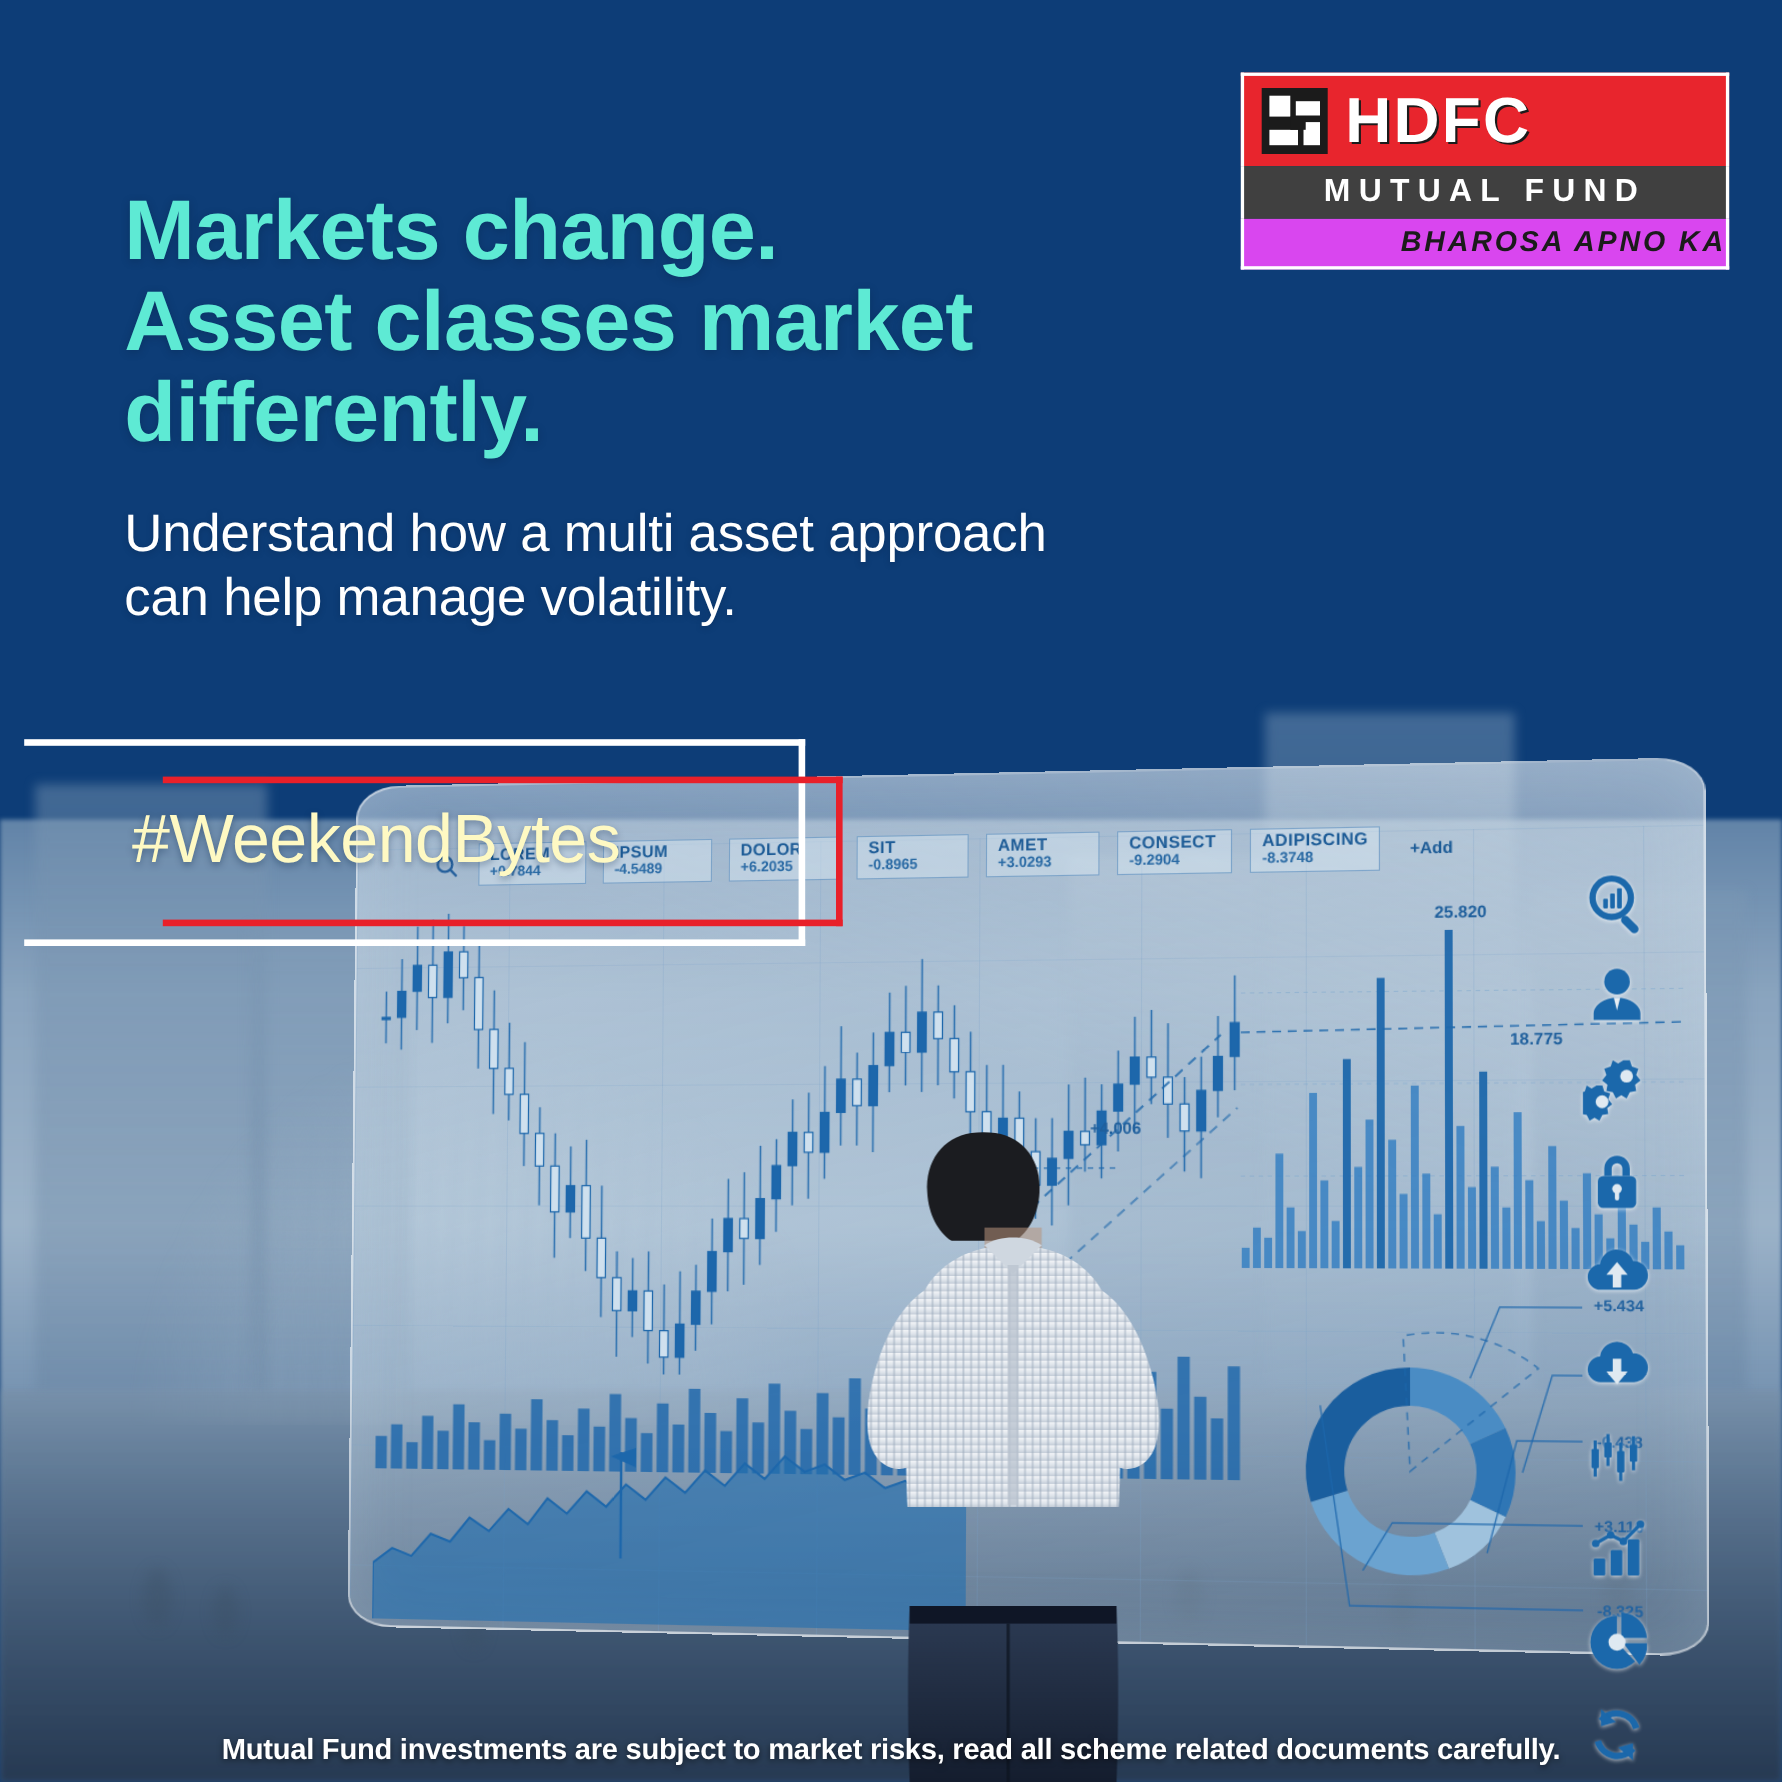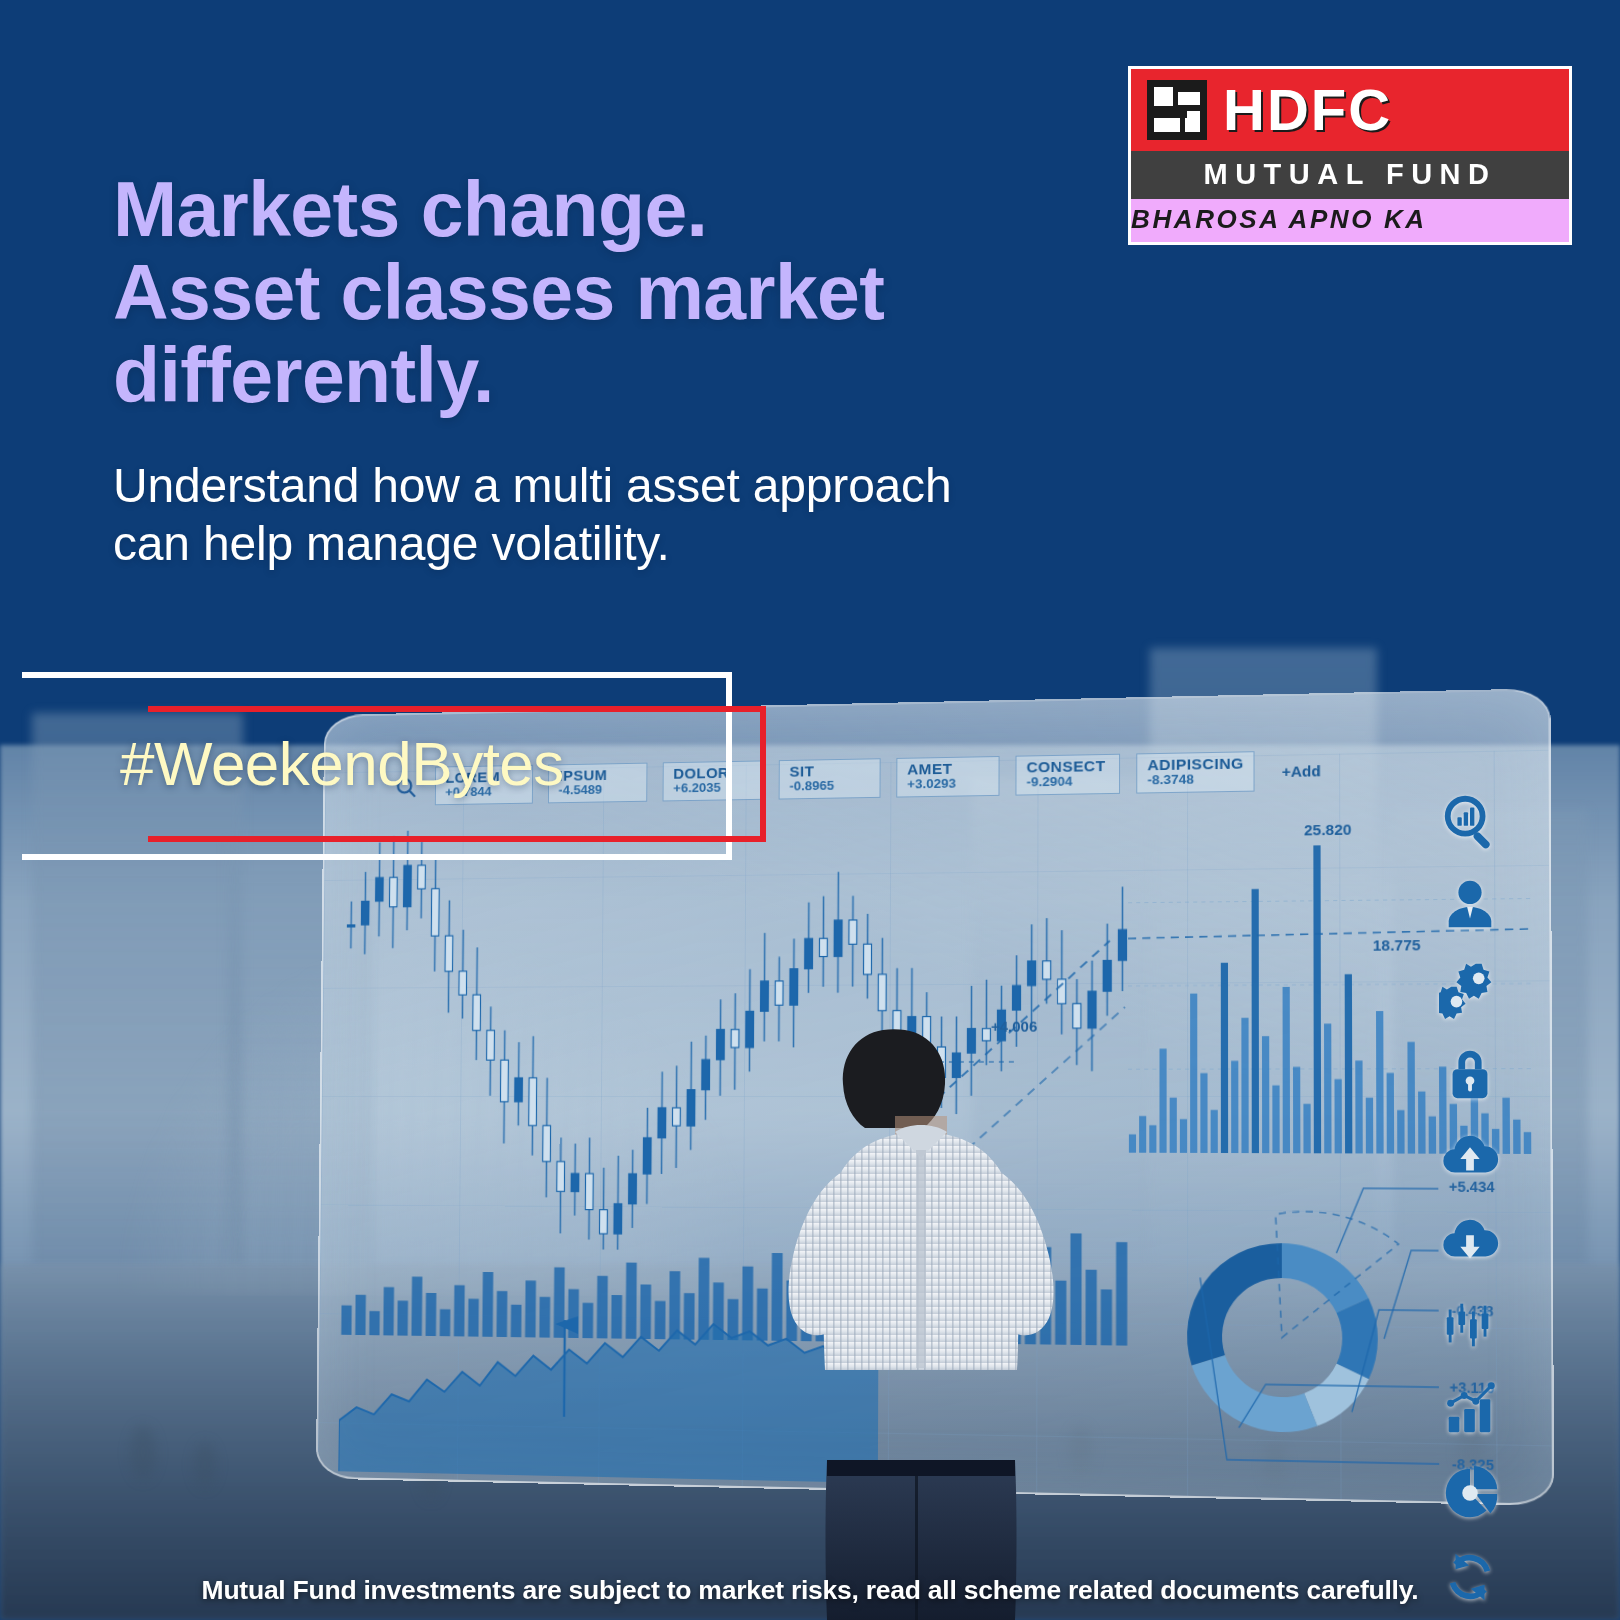--- a/index.html
+++ b/index.html
@@ -127,21 +127,21 @@
     z-index:6;
   }
   #rail .ico { width:62px; height:62px; color:#1b68ab; filter:drop-shadow(0 1px 2px rgba(255,255,255,.7)); }
 
   
   #person { position:absolute; left:735px; top:1020px; width:370px; height:600px; z-index:5; }
 
   
   #copy { position:absolute; left:113px; top:168px; width:1000px; z-index:10; }
   #headline {
-    font-size:77px; font-weight:bold; color:#c4b5fd;
+    font-size:77px; font-weight:bold; color:#5eead4;
     line-height:1.08; letter-spacing:-0.6px;
     text-shadow:0 2px 8px rgba(6,30,60,0.30);
   }
   #subhead {
     margin-top:40px;
     font-size:48px; color:#ffffff; line-height:1.20; letter-spacing:-0.2px;
     text-shadow:0 2px 6px rgba(6,30,60,0.28);
   }
 
   
@@ -174,21 +174,21 @@
     text-shadow:2px 2px 0 #1b1b1b;
   }
   .logo-blue {
     background:#404040; text-align:center; padding:7px 0 8px;
     border-left:3px solid #fff; border-right:3px solid #fff;
   }
   .logo-blue span {
     font-size:29px; font-weight:bold; color:#fff; letter-spacing:7.5px; white-space:nowrap;
   }
   .logo-white {
-    background:#f0abfc; text-align:left; padding:5px 0 7px;
+    background:#d946ef; text-align:right; padding:5px 0 7px;
     border-left:3px solid #fff; border-right:3px solid #fff; border-bottom:3px solid #fff;
   }
   .logo-white span {
     font-size:26px; font-weight:bold; font-style:italic; color:#1b1b1b; letter-spacing:2.6px; white-space:nowrap;
   }
 
   
   #disclaimer {
     position:absolute; left:0; right:0; bottom:14px; z-index:13;
     text-align:center; font-size:26.5px; font-weight:bold; color:#ffffff;

